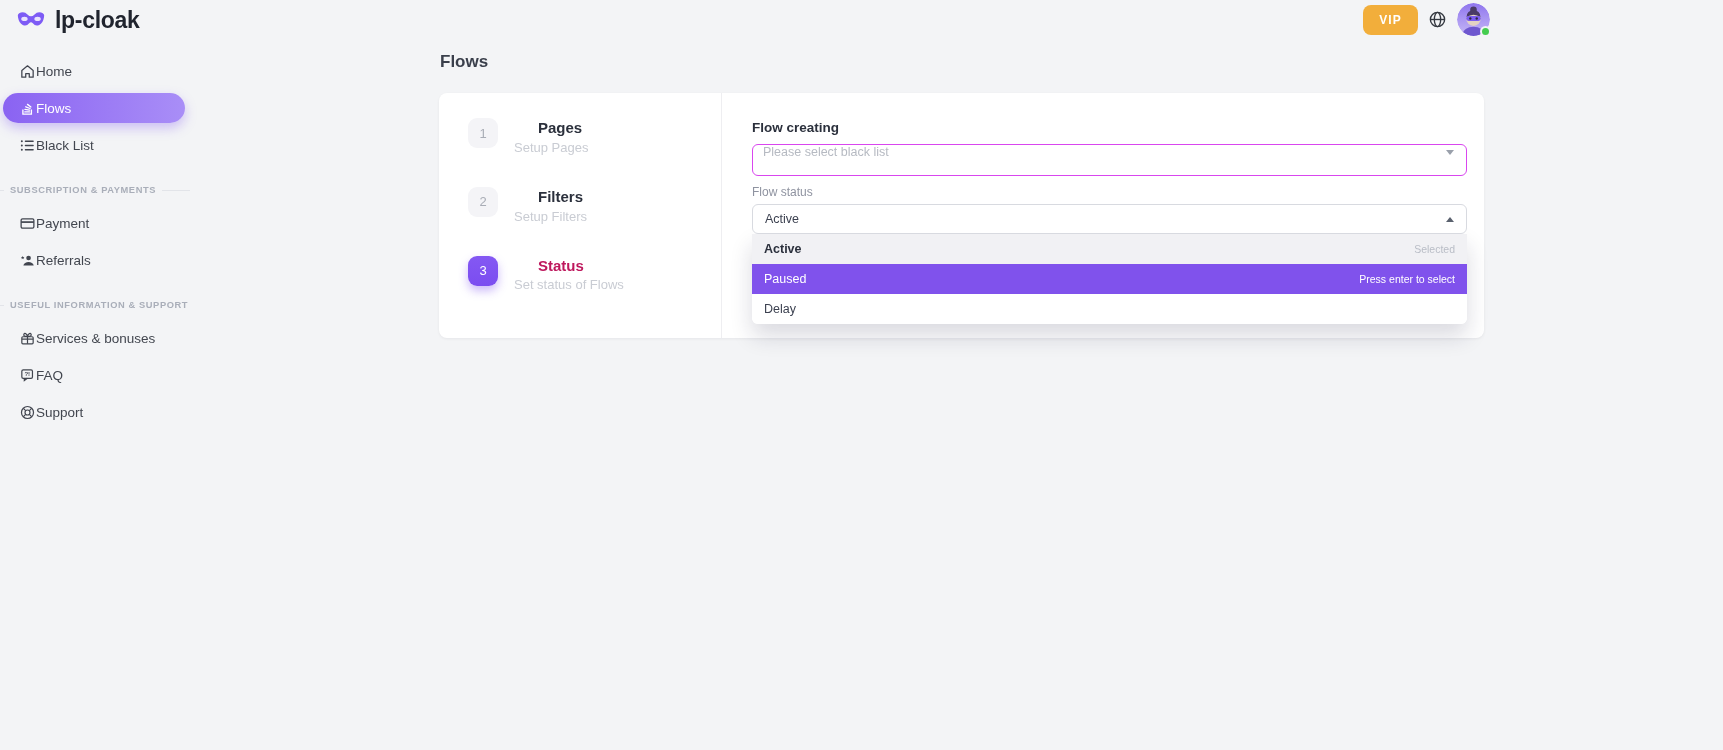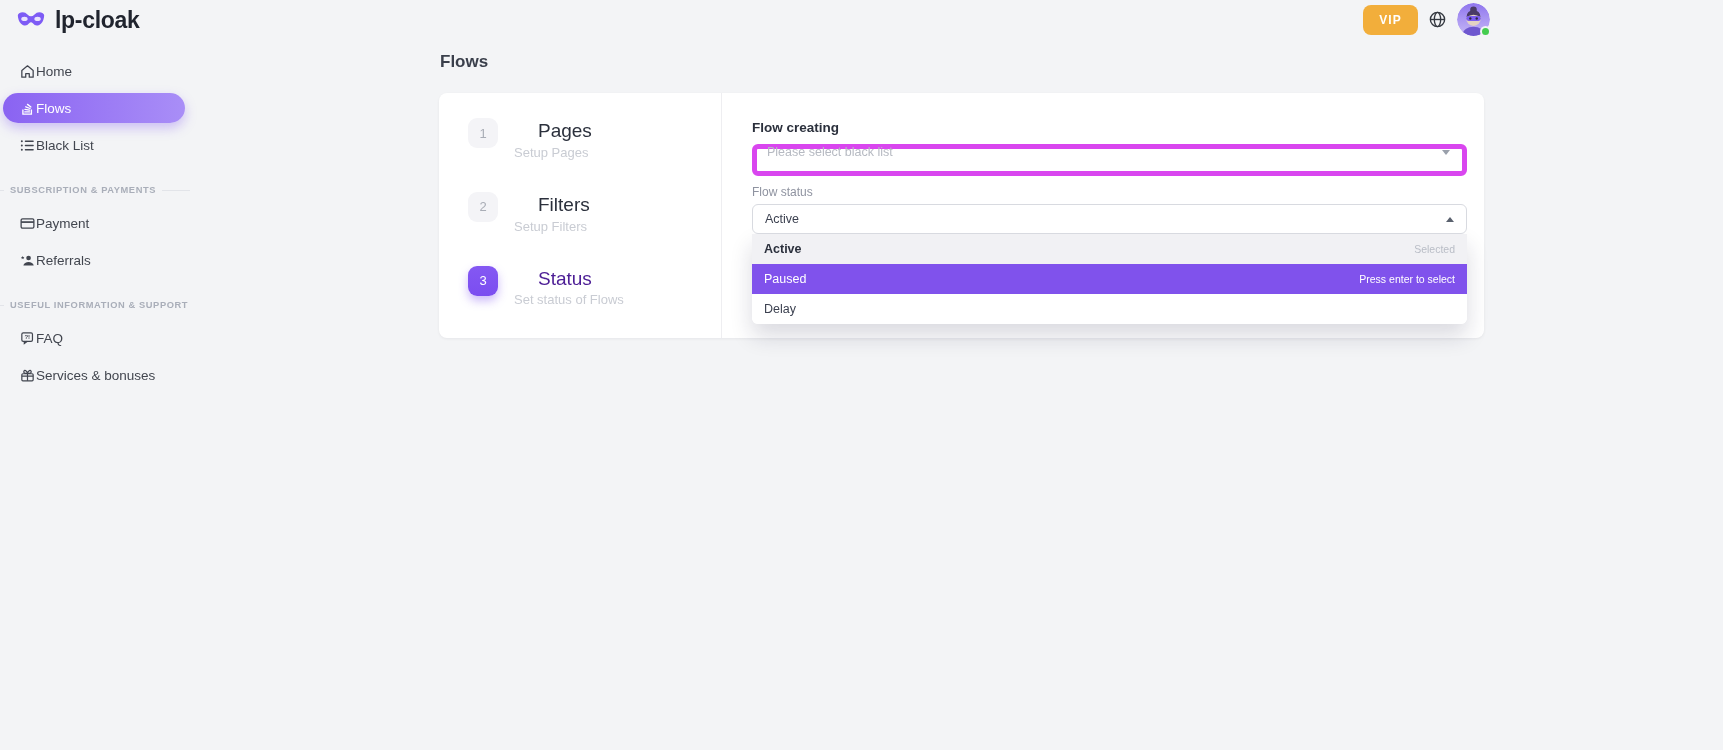--- a/index.html
+++ b/index.html
@@ -66,30 +66,30 @@
   .step { display:flex; gap:16px; margin-bottom:32px; cursor:pointer; }
   .step-box {
     width:30px; height:30px; border-radius:9px; background:#f4f4f7;
     color:#a9adb6; font-size:13px; display:flex; align-items:center; justify-content:center; flex:0 0 auto;
   }
   .step.active .step-box {
     background:linear-gradient(180deg,#8458f3,#7b4df0); color:#fff;
     box-shadow:0 5px 10px rgba(124,77,240,.38);
   }
   .step-text { padding-top:1px; }
-  .step-title { font-size:19px; font-weight:400; color:#2b303c; line-height:1.25;padding-left:24px; }
-  .step.active .step-title { color:#4c1d95; }
+  .step-title { font-size:15px; font-weight:700; color:#2b303c; line-height:1.25;padding-left:24px; }
+  .step.active .step-title { color:#be185d; }
   .step-sub { font-size:13px; color:#c9ccd3; margin-top:2px; }
 
   
   .form-panel { flex:1; padding:27px 17px 0 30px; position:relative; }
   .panel-title { font-size:13.5px; font-weight:700; color:#2b303c; margin:0 0 9px; }
   .field-label { display:block; font-size:12px; color:#8f93a0; margin-bottom:5px; }
   .input-box {
-    height:32px; border:5px solid #d946ef; border-radius:6px; background:#fff;
+    height:32px; border:1px solid #d946ef; border-radius:6px; background:#fff;
     display:flex; align-items:center; padding:0 12px 16px 10px; margin-bottom:9px; cursor:pointer;
   }
   .input-box input {
     flex:1; border:none; outline:none; background:transparent;
     font-family:"Liberation Sans", sans-serif; font-size:12.5px; color:#3c4150;
   }
   .input-box input::placeholder { color:#b6bac2; }
   .select-wrap { position:relative; }
   .select-box {
     height:30px; border:1px solid #d8dae0; border-radius:6px; background:#fff;
@@ -189,39 +189,49 @@
       <span>Referrals</span>
     </div>
 
     <div class="section-header">
       <span>USEFUL INFORMATION &amp; SUPPORT</span>
     </div>
 
     <div class="nav-item">
       <span class="ic">
         <svg width="17" height="17" viewBox="0 0 24 24" fill="none" stroke="currentColor" stroke-width="1.7">
+            <rect x="4" y="9.5" width="16" height="10" rx="1.5"></rect>
+            <path d="M4 13h16M12 9.5v10"></path>
+            <path d="M12 9c-4 .5-6-1.3-5.1-3.1C7.8 4.1 11 4.6 12 9zm0 0c4 .5 6-1.3 5.1-3.1C16.2 4.1 13 4.6 12 9z"></path>
+          </svg>
+      </span>
+      <span>Services &amp; bonuses</span>
+    </div>
+
+    <div class="nav-item">
+      <span class="ic">
+        <svg width="17" height="17" viewBox="0 0 24 24" fill="none" stroke="currentColor" stroke-width="1.7">
             <rect x="4" y="4" width="15" height="12" rx="2"></rect>
             <path d="M7.5 16v3.2L11.8 16"></path>
             <text x="7.6" y="13.2" font-size="8.5" font-weight="bold" fill="currentColor" stroke="none">?!</text>
           </svg>
       </span>
       <span>FAQ</span>
     </div>
 
     <div class="nav-item">
       <span class="ic">
         <svg width="17" height="17" viewBox="0 0 24 24" fill="none" stroke="currentColor" stroke-width="1.7">
-            <rect x="4" y="9.5" width="16" height="10" rx="1.5"></rect>
-            <path d="M4 13h16M12 9.5v10"></path>
-            <path d="M12 9c-4 .5-6-1.3-5.1-3.1C7.8 4.1 11 4.6 12 9zm0 0c4 .5 6-1.3 5.1-3.1C16.2 4.1 13 4.6 12 9z"></path>
-          </svg>
-      </span>
-      <span>Services &amp; bonuses</span>
-    </div>
-
+            <circle cx="12" cy="12" r="8.5"></circle>
+            <circle cx="12" cy="12" r="3.5"></circle>
+            <path d="M6.2 6.2l3.2 3.2M17.8 6.2l-3.2 3.2M6.2 17.8l3.2-3.2M17.8 17.8l-3.2-3.2"></path>
+          </svg>
+      </span>
+      <span>Support</span>
+    </div>
   </nav>
 </aside>
 
 <div class="topbar">
   <button class="vip-btn">VIP</button>
   <span class="globe">
     <svg width="19" height="19" viewBox="0 0 24 24" fill="none" stroke="currentColor" stroke-width="1.7">
         <circle cx="12" cy="12" r="9"></circle>
         <ellipse cx="12" cy="12" rx="4" ry="9"></ellipse>
         <path d="M3.4 12h17.2"></path>

